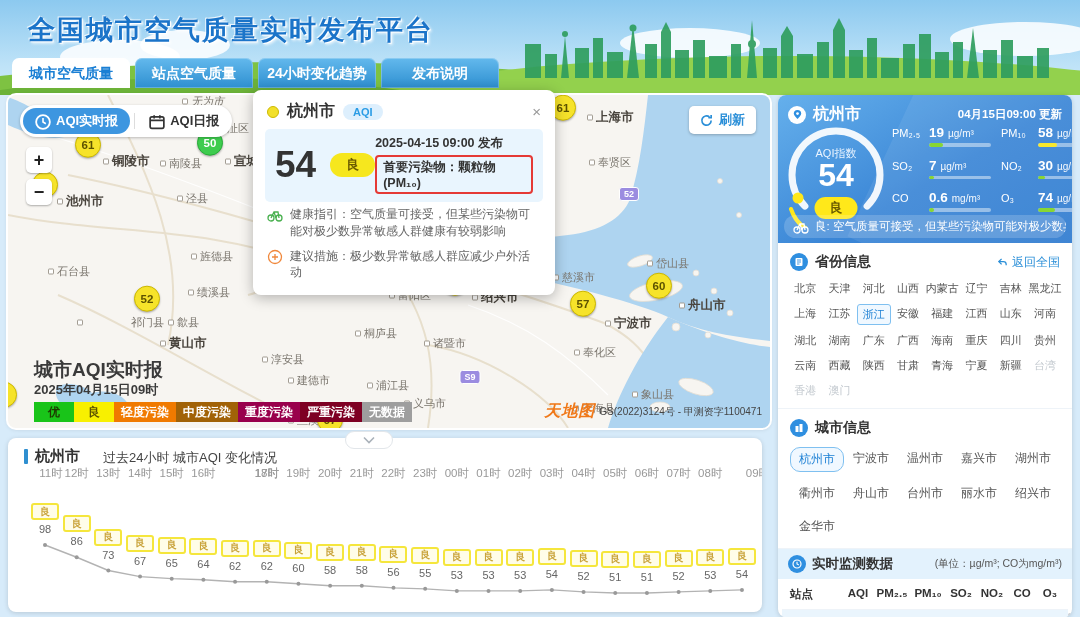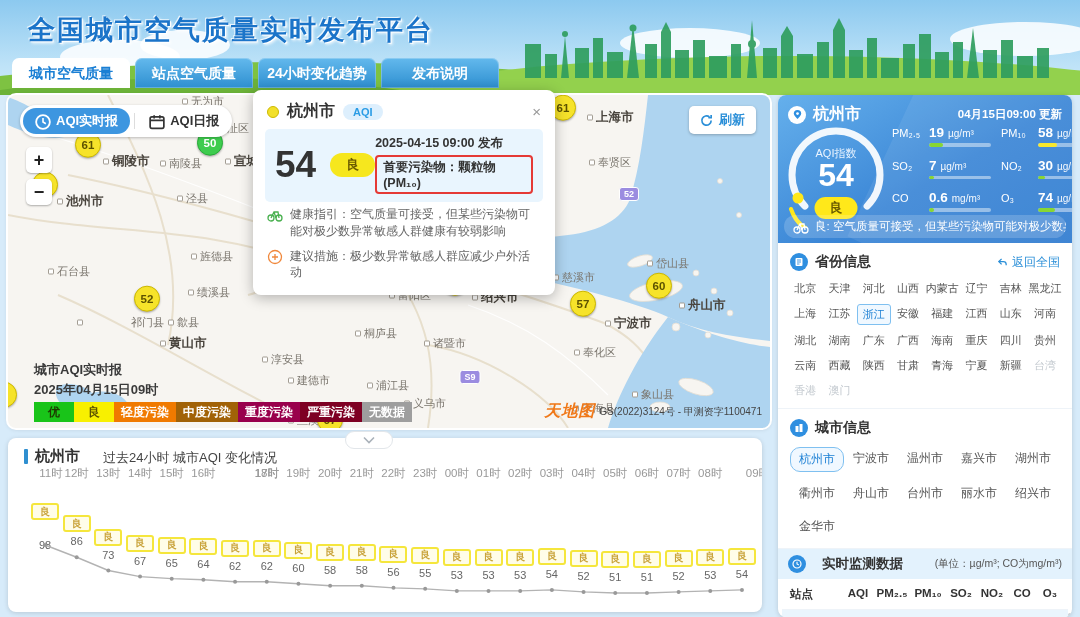--- a/index.html
+++ b/index.html
@@ -37,21 +37,21 @@
   .ctl-real{display:flex;gap:5px;align-items:center;background:#3d96e0;color:#fff;font-size:13px;font-weight:bold;
             border-radius:14px;padding:4px 12px;cursor:pointer;}
   .ctl-sep{width:1px;height:16px;background:#ddd;margin:0 4px;}
   .ctl-daily{display:flex;gap:5px;align-items:center;color:#333;font-size:13px;font-weight:bold;padding:4px 10px;cursor:pointer;}
   #zoomctl{position:absolute;left:18px;top:52px;z-index:5;}
   .zbtn{width:26px;height:26px;background:#fff;border-radius:5px;box-shadow:0 1px 2px rgba(0,0,0,.3);font-size:18px;
         color:#222;display:flex;align-items:center;justify-content:center;margin-bottom:6px;font-weight:bold;cursor:pointer;}
   #refresh{position:absolute;right:14px;top:11px;background:#fff;border-radius:5px;box-shadow:0 1px 3px rgba(0,0,0,.25);
            display:flex;gap:6px;align-items:center;padding:5px 11px;color:#2b8fd8;font-size:13px;font-weight:bold;z-index:5;cursor:pointer;}
   #maplegend{position:absolute;left:26px;bottom:6px;z-index:4;color:#3a3a3a;}
-  .leg-title{font-size:13px;font-weight:bold;line-height:20px;}
+  .leg-title{font-size:19px;font-weight:bold;line-height:20px;}
   .leg-date{font-size:13px;font-weight:bold;line-height:20px;}
   #leg-items{display:flex;margin-top:2px;}
   .leg-item{height:20px;padding:0 7px;font-size:12px;font-weight:bold;display:flex;align-items:center;justify-content:center;min-width:26px;}
   #attrib{position:absolute;right:8px;bottom:6px;display:flex;align-items:center;gap:4px;z-index:4;}
   #attrib .tdt{color:#f07818;font-size:16px;font-weight:bold;font-style:italic;letter-spacing:1px;text-align:right;}
   #attrib .gs{font-size:10px;color:#444;}
 
   
   #popup{position:absolute;left:253px;top:90px;width:302px;background:#fff;border-radius:8px;z-index:30;
          box-shadow:0 3px 14px rgba(0,0,0,.28);}
@@ -100,21 +100,21 @@
   .card-head{display:flex;align-items:center;gap:7px;padding:10px 12px 6px;font-size:14px;font-weight:bold;color:#333;}
   .chead-icon{width:18px;height:18px;border-radius:50%;background:#2f8fe0;flex:none;display:flex;align-items:center;justify-content:center;}
   .back-link{margin-left:auto;color:#2b8fd8;font-size:12px;font-weight:normal;display:flex;gap:4px;align-items:center;cursor:pointer;}
   #prov-grid{display:grid;grid-template-columns:repeat(8,1fr);row-gap:6px;padding:2px 10px 8px;border-bottom:1px solid #eef3f8;}
   .prov{font-size:11px;color:#555;text-align:center;padding:2px 0;cursor:pointer;white-space:nowrap;}
   .prov.active{color:#1a7fd4;border:1px solid #7fc0f0;border-radius:3px;background:#f0f8ff;}
   .prov.disabled{color:#c3c9cf;}
   #city-grid{display:grid;grid-template-columns:repeat(5,1fr);row-gap:10px;padding:4px 12px 10px;border-bottom:1px solid #eef3f8;}
   .cty{font-size:12px;color:#555;text-align:center;padding:3px 0;cursor:pointer;white-space:nowrap;}
   .cty.active{color:#1a7fd4;border:1px solid #7fc0f0;border-radius:10px;background:#f0f8ff;}
-  #mon-head{background:#e3f2fd;display:flex;align-items:center;gap:16px;padding:6px 10px;}
+  #mon-head{background:#e3f2fd;display:flex;align-items:center;gap:6px;padding:6px 10px;}
   #mon-title{font-size:13.5px;font-weight:bold;color:#333;}
   #mon-note{margin-left:auto;font-size:10.5px;color:#555;}
   #mon-table{position:relative;padding:0 4px;}
   .t-head{display:grid;grid-template-columns:58px 32px 36px 36px 30px 32px 28px 28px;font-size:11.5px;font-weight:bold;
           color:#333;padding:8px 2px 7px;border-bottom:1px solid #eef3f8;}
   .t-row{display:grid;grid-template-columns:58px 32px 36px 36px 30px 32px 28px 28px;font-size:11.5px;color:#444;
          padding:6px 2px;position:relative;}
   .t-row.alt{background:#eaf5fd;}
   .t-head span,.t-row span{text-align:center;}
   .t-head span:first-child,.t-row span:first-child{text-align:left;padding-left:6px;}
@@ -235,21 +235,21 @@
           <circle cx="712" cy="86" r="2.5"></circle>
         <ellipse cx="688" cy="292" rx="18" ry="7" transform="rotate(18 688 292)"></ellipse>
         <ellipse cx="652" cy="312" rx="10" ry="5"></ellipse>
       </g>
 
       <path d="M48,292 C60,286 76,290 84,298 C96,294 112,298 118,306 C124,314 116,322 106,320 C96,326 80,322 74,314 C62,316 50,310 48,300 Z" fill="#aed4f0"></path>
 
       <ellipse cx="372" cy="152" rx="24" ry="13" fill="#f2cfc9" opacity="0.75"></ellipse>
     </svg>
     <div id="map-labels">
-        <div class="map-label" style="left: 174px; top: 6px;">
+        <div class="map-label" style="left: 174px; top: 6px; font-style: italic;">
           <div class="ldot"></div>
           <span>无为市</span>
         </div>
         <div class="map-label" style="left: 199px; top: 33px;">
           <div class="ldot"></div>
           <span>湾沚区</span>
         </div>
         <div class="map-label city" style="left: 95px; top: 66px;">
           <div class="ldot"></div>
           <span>铜陵市</span>
@@ -698,21 +698,21 @@
       <svg width="12" height="8" viewBox="0 0 12 8">
           <path d="M1 1.5l5 5 5-5" fill="none" stroke="#aab2ba" stroke-width="1.6"></path>
         </svg>
     </div>
     <div id="bc-accent"></div>
     <div id="bc-city">杭州市</div>
     <div id="bc-sub">过去24小时 城市AQI 变化情况</div>
     <div id="chart-area">
         <div class="cx-label" style="left: 23px;">11时</div>
         <div class="c-badge" style="left: 23px; top: 65px;">良</div>
-        <div class="c-val" style="left: 22px; top: 85px; margin-top: 16px;">98</div>
+        <div class="c-val" style="left: 22px; top: 85px;">98</div>
         <div class="cx-label" style="left: 48.68px;">12时</div>
         <div class="c-badge" style="left: 54.68px; top: 77.24px;">良</div>
         <div class="c-val" style="left: 53.68px; top: 97.24px;">86</div>
         <div class="cx-label" style="left: 80.36px;">13时</div>
         <div class="c-badge" style="left: 86.36px; top: 90.5px;">良</div>
         <div class="c-val" style="left: 85.36px; top: 110.5px;">73</div>
         <div class="cx-label" style="left: 112.04px;">14时</div>
         <div class="c-badge" style="left: 118.04px; top: 96.62px;">良</div>
         <div class="c-val" style="left: 117.04px; top: 116.62px;">67</div>
         <div class="cx-label" style="left: 143.72px;">15时</div>

